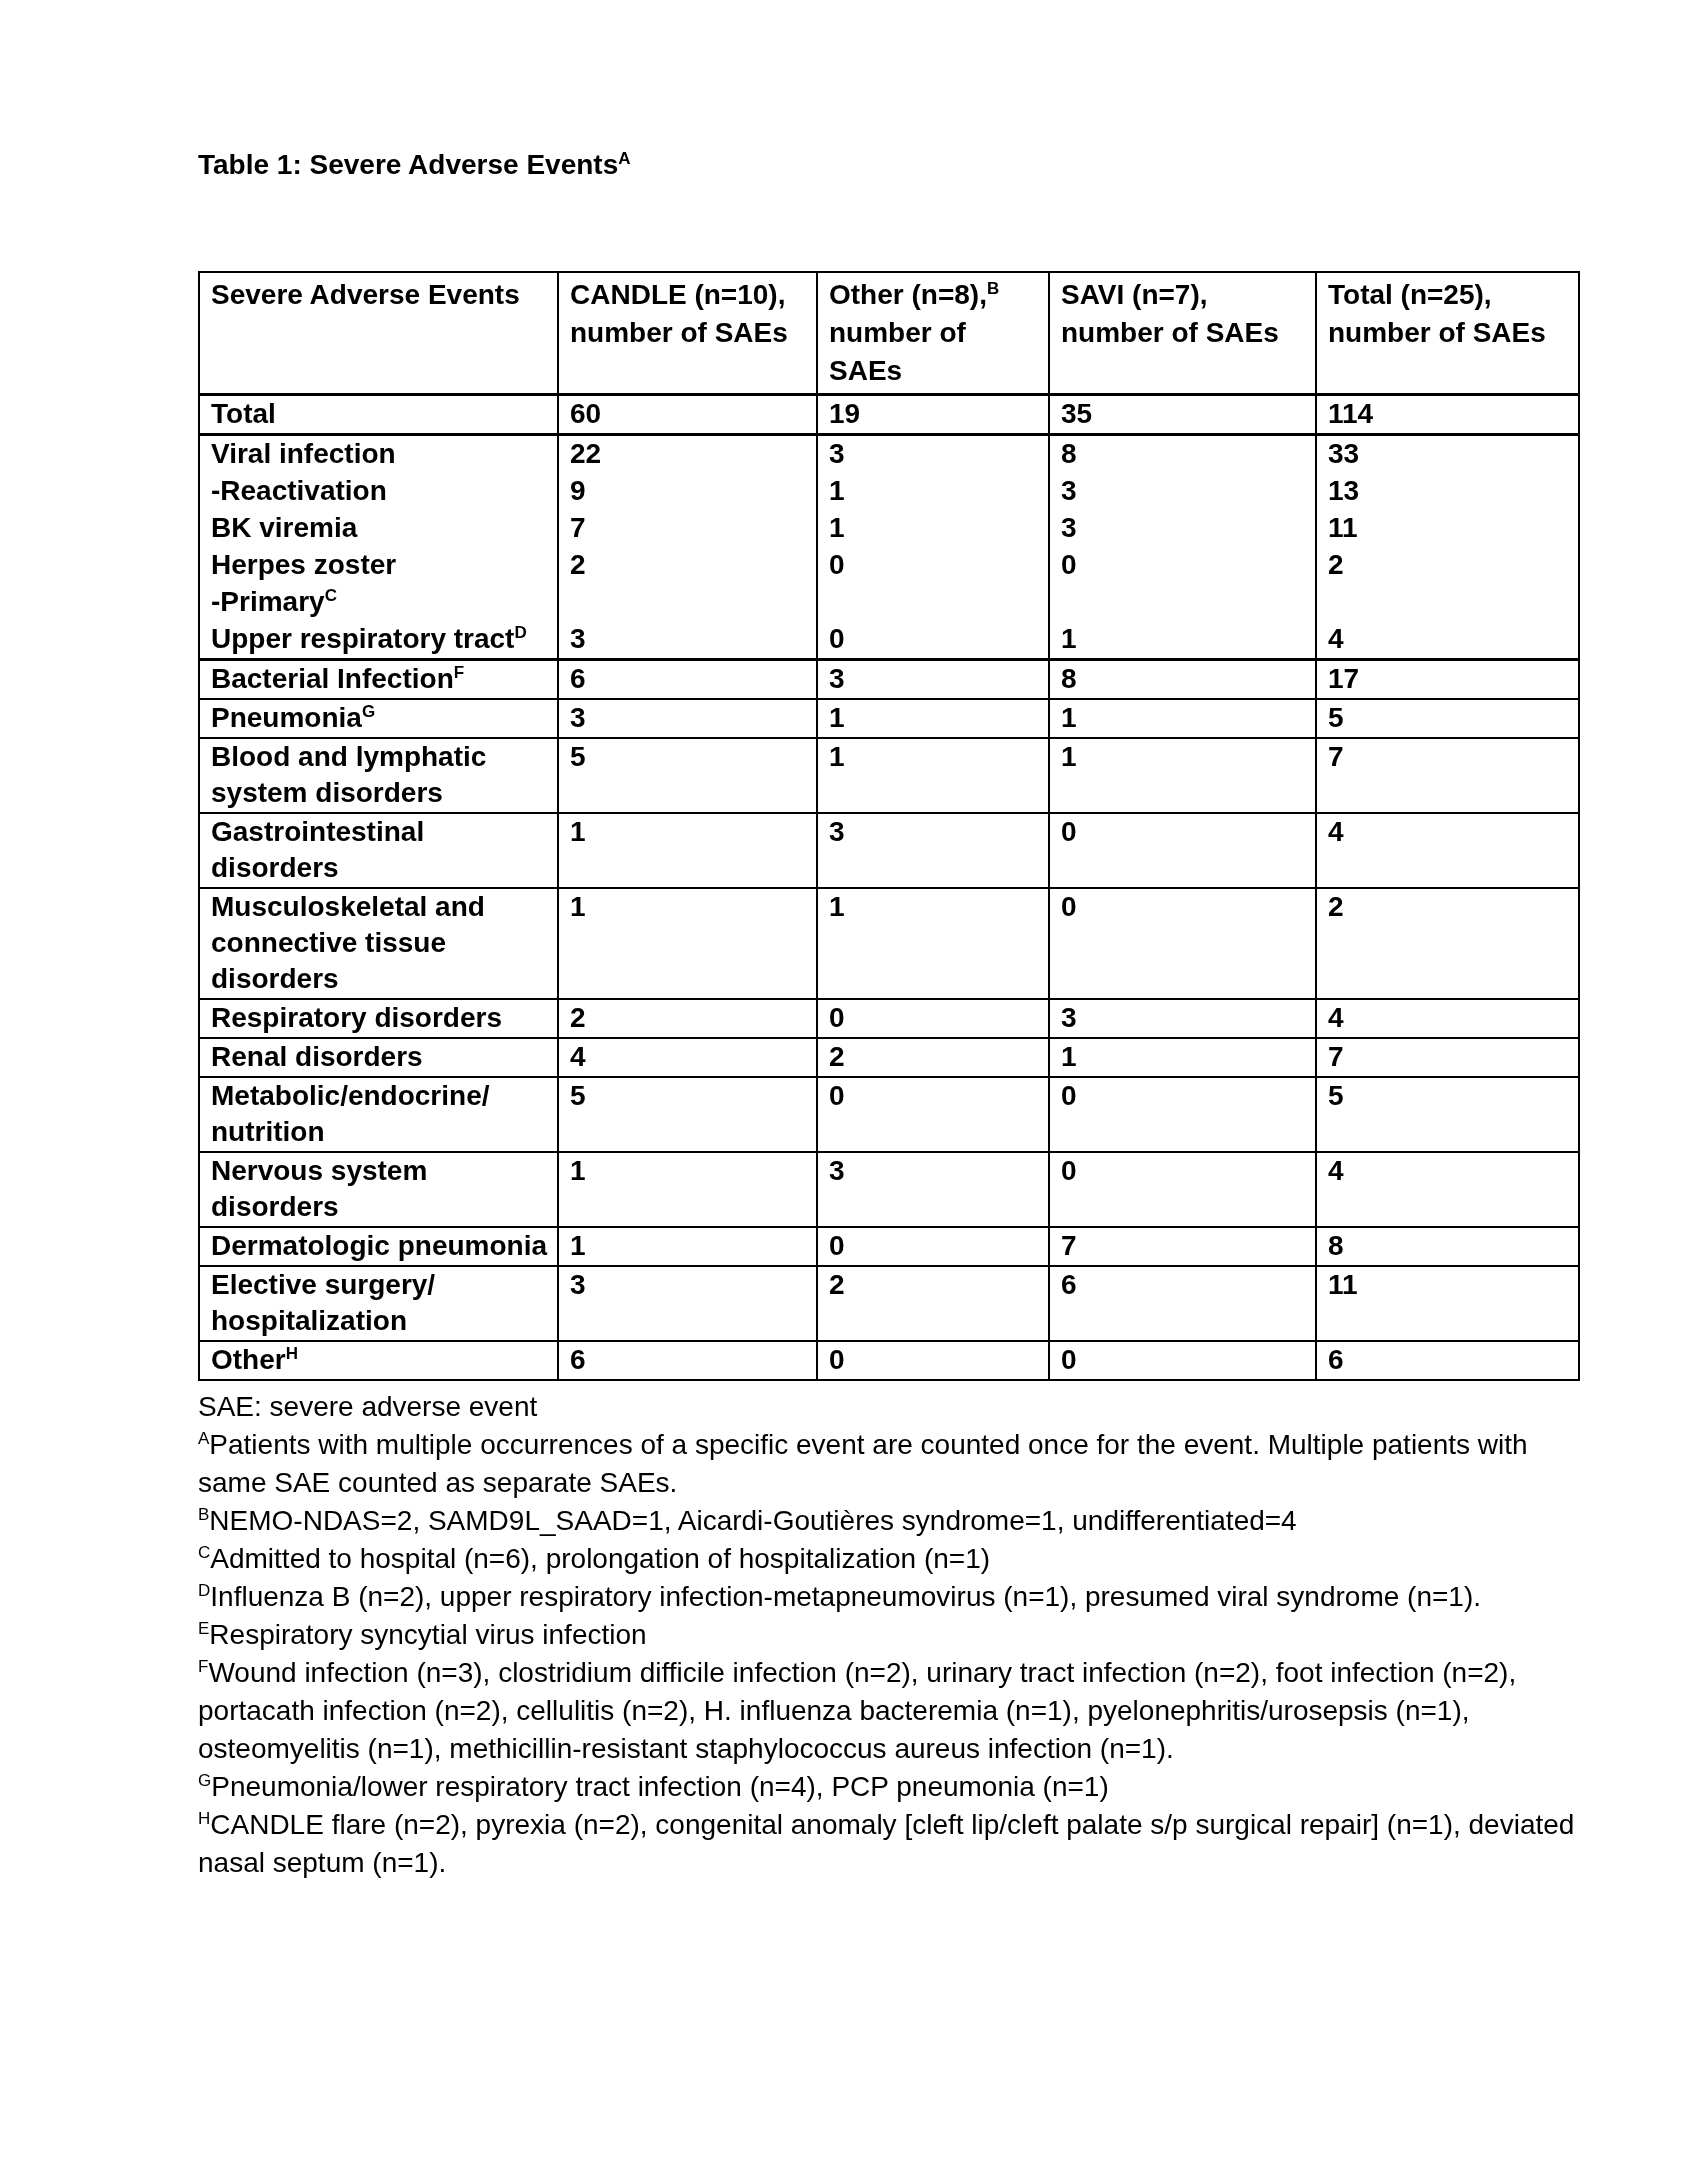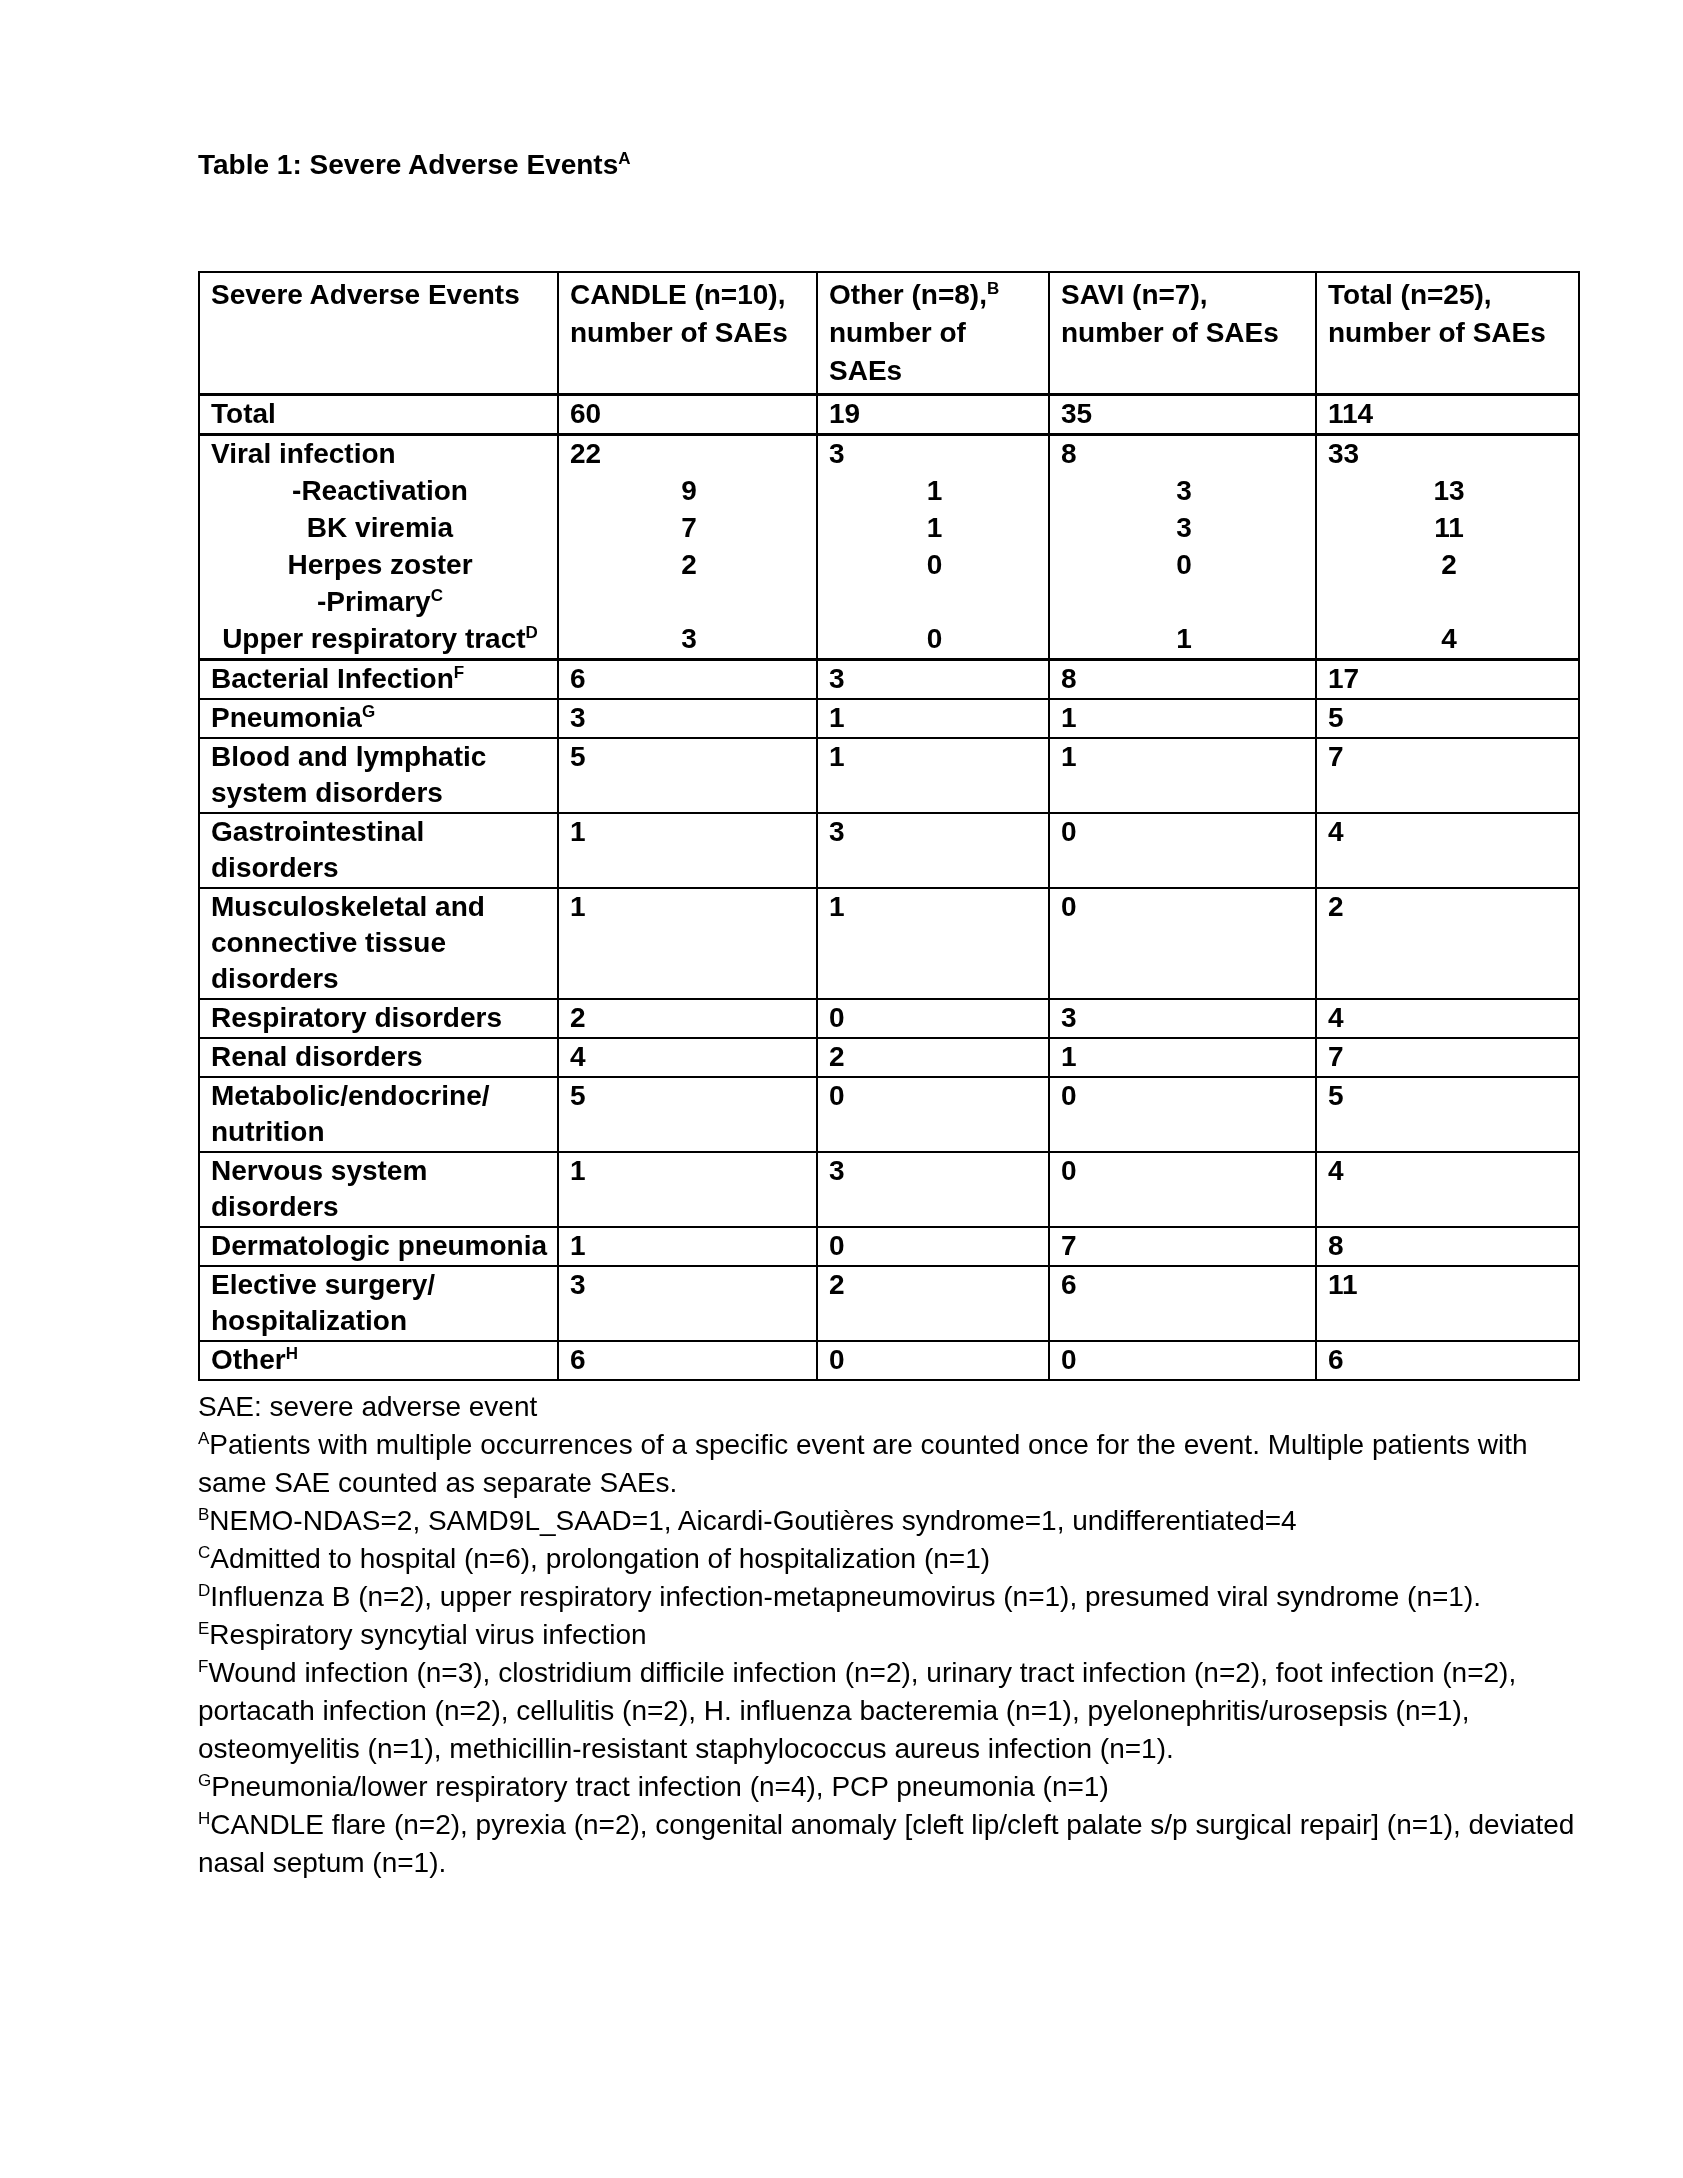--- a/index.html
+++ b/index.html
@@ -51,21 +51,21 @@
     line-height: 38px;
     padding: 3px 8px 3px 11px;
     border-bottom: 3px solid #000;
   }
   table.sae tbody td {
     line-height: 36px;
     padding: 0 8px 1px 11px;
   }
   tbody tr.b-thick td  { border-top: 3px solid #000; }
   tbody tr.b-normal td { border-top: 2px solid #000; }
-  tbody tr.b-none td   { border-top: none; text-align: center; }
+  tbody tr.b-none td   { border-top: none; }
   td.ind1 { padding-left: 19px; }
   td.ind2 { padding-left: 30px; }
   td.ind3 { padding-left: 42px; margin-left: 25px; }
   .footnotes {
     margin-top: 7px;
     width: 1381px;
     font-size: 28px;
     font-weight: normal;
     line-height: 38px;
   }

